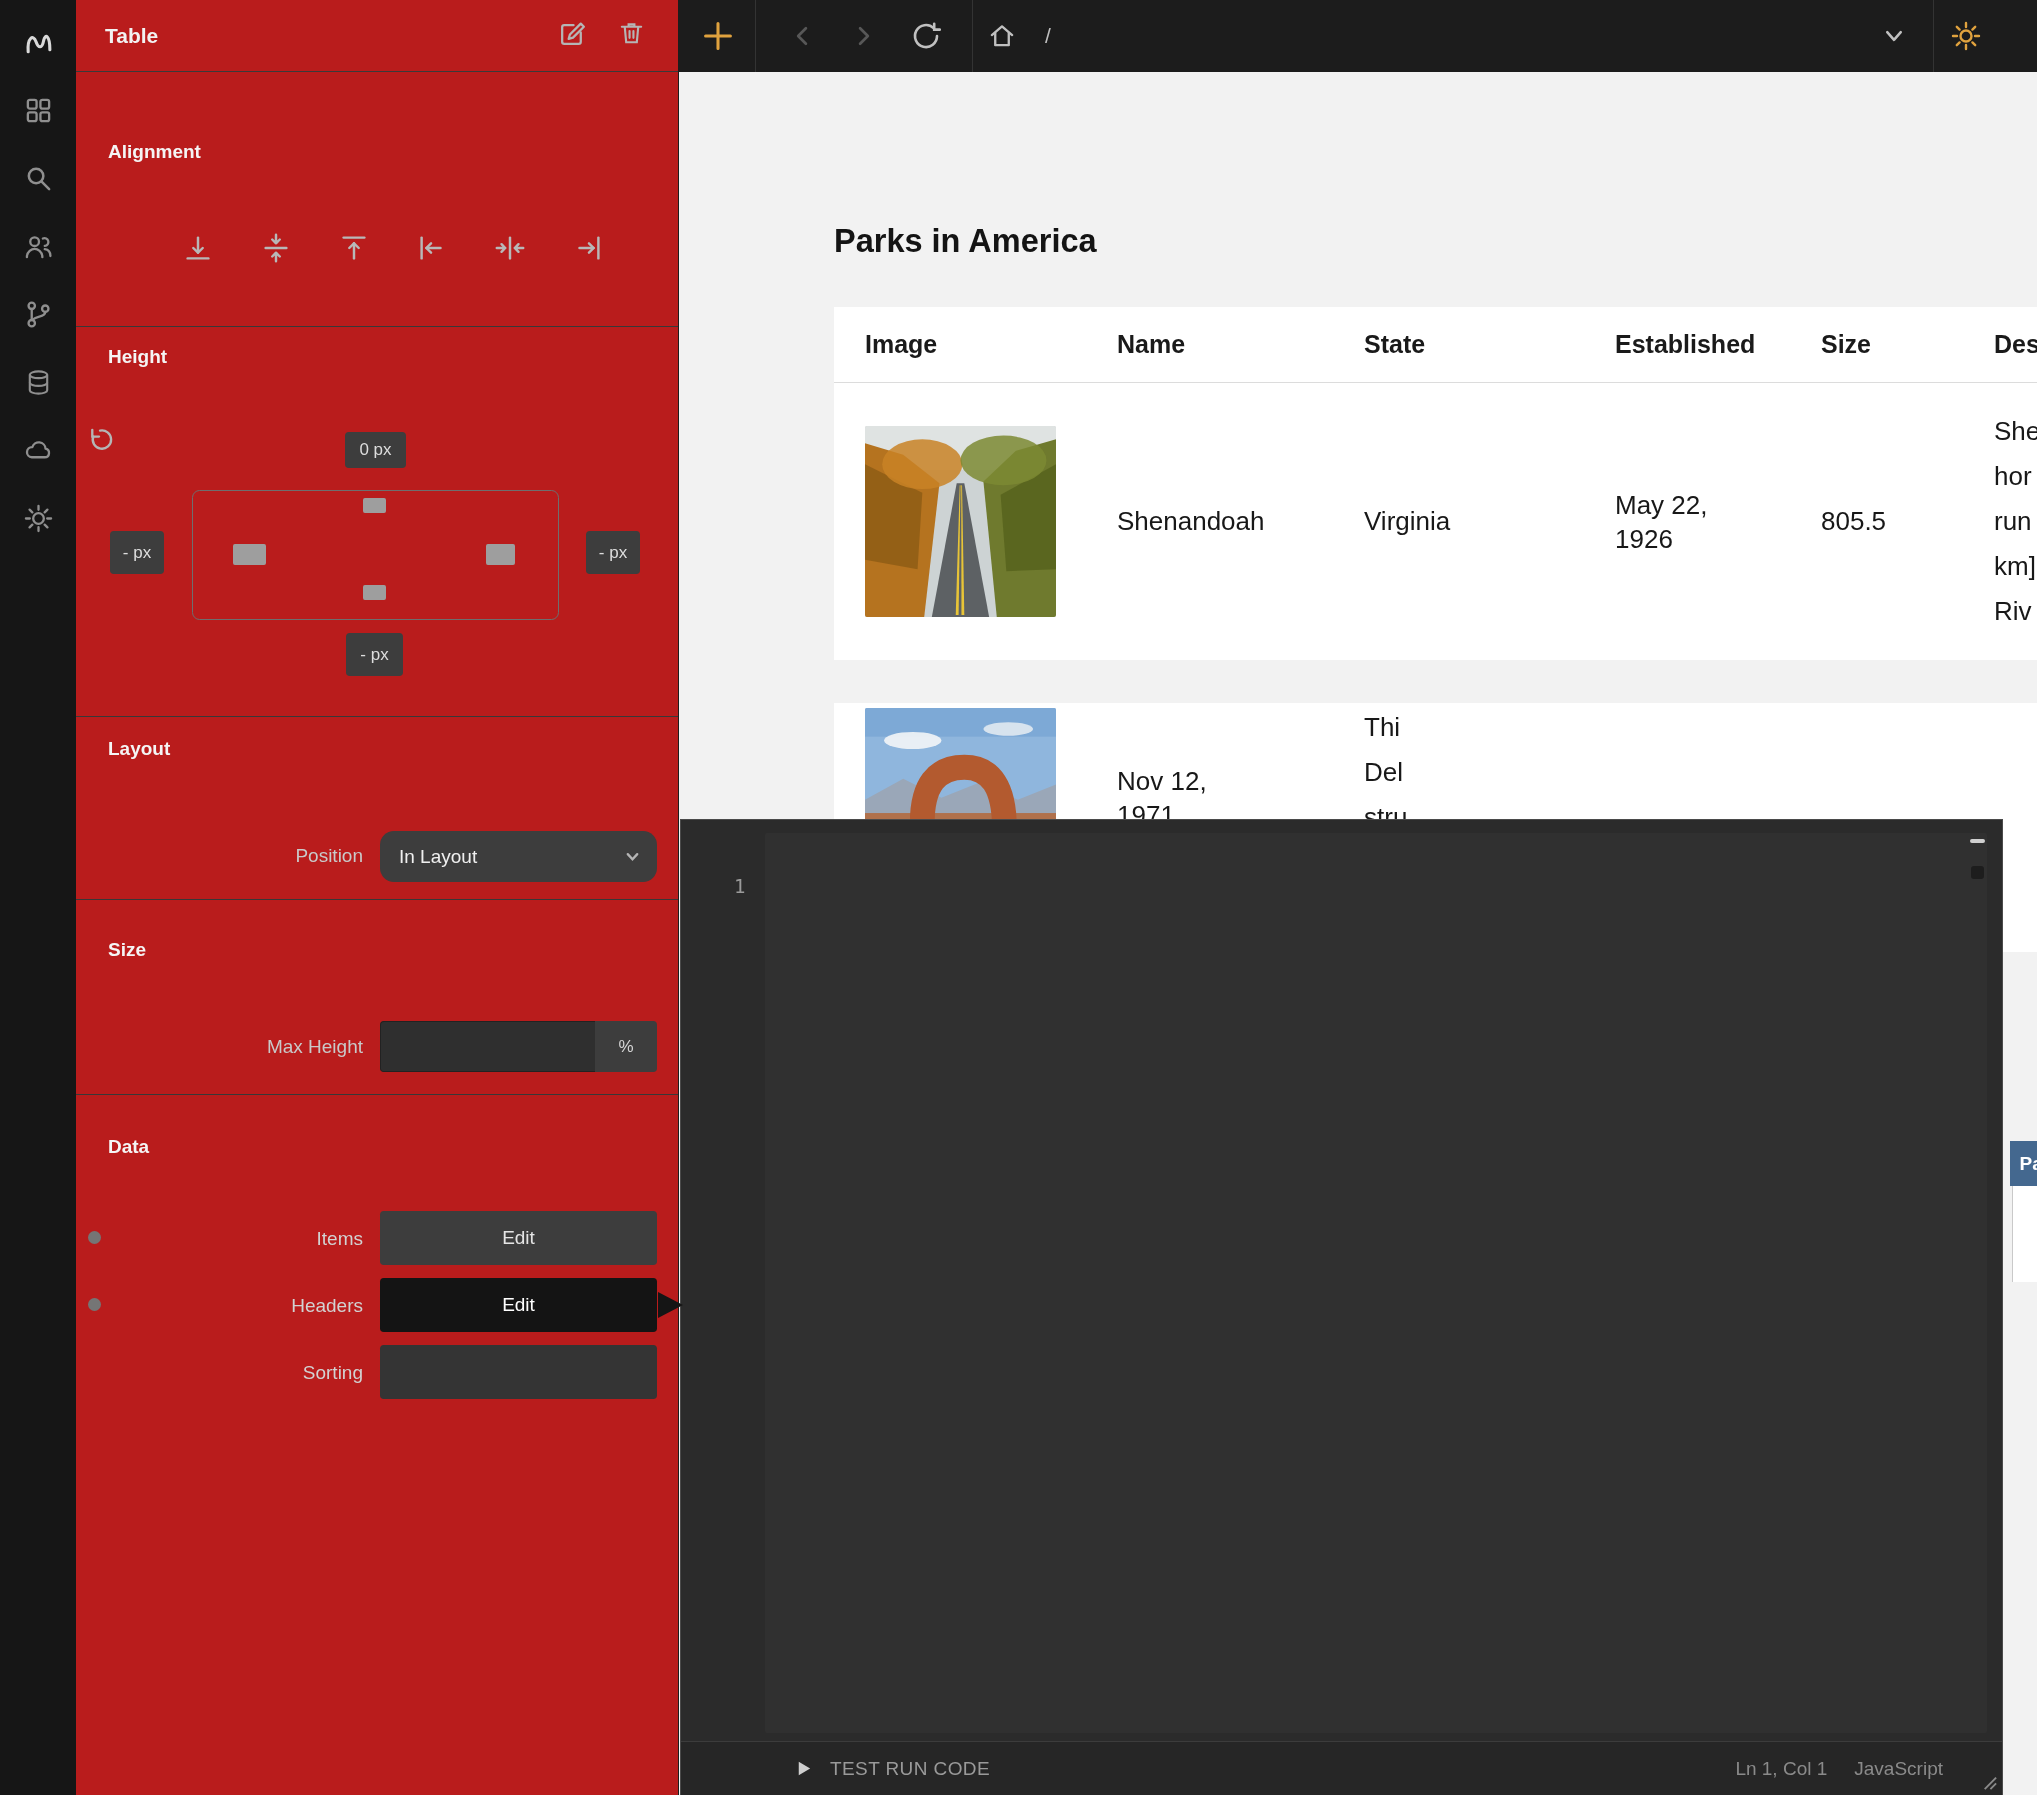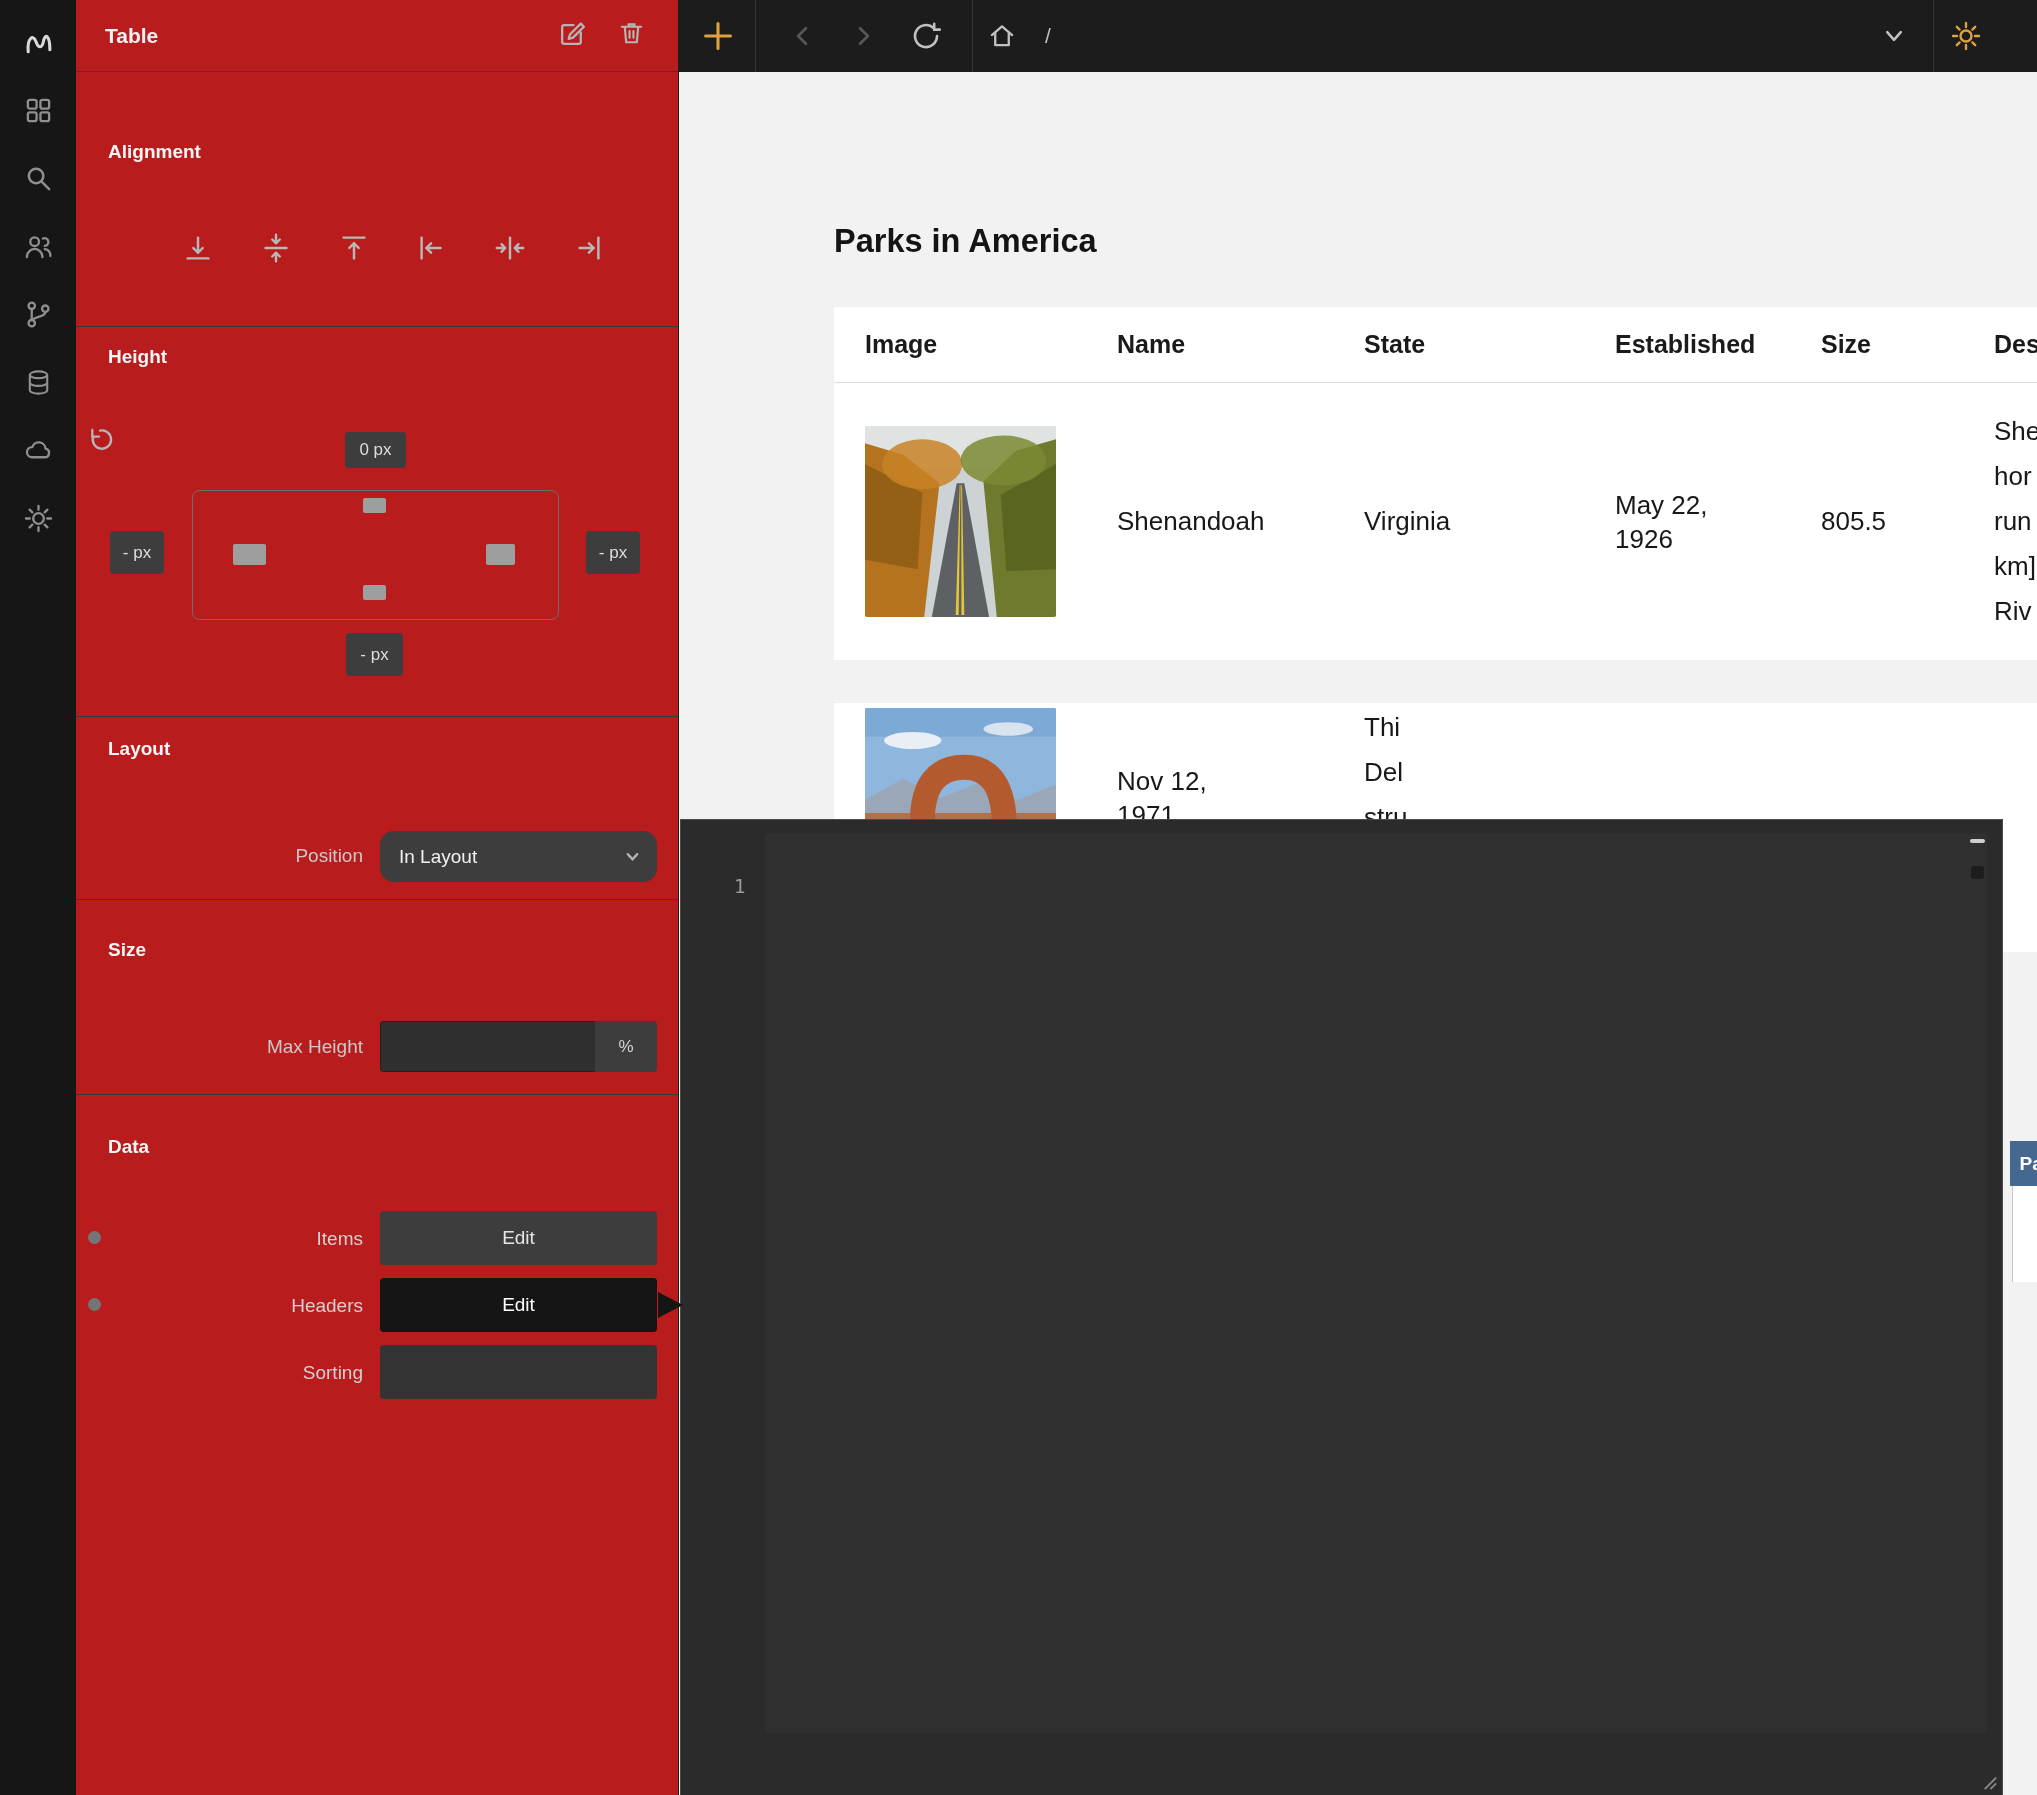--- a/index.html
+++ b/index.html
@@ -382,20 +382,31 @@
 
 <div class="callout"></div>
 
 <div class="modal">
   <div class="surface"></div>
   <div class="lineno">1</div>
   <div class="code-area"></div>
   <div class="sb-dash"></div>
   <div class="sb-thumb"></div>
 
+  <div class="modal-bar">
+    <span>
+      <svg viewBox="0 0 20 20" width="19" height="19" fill="#cfcfcf">
+          <polygon points="5,3 17,10 5,17"></polygon>
+        </svg>
+    </span>
+    <span class="run-label">TEST RUN CODE</span>
+    <span class="spacer"></span>
+    <span class="cursor-pos">Ln 1, Col 1</span>
+    <span class="lang">JavaScript</span>
+  </div>
 
   <span class="resize-h">
     <svg viewBox="0 0 20 20" width="19" height="19" fill="none" stroke="#8a8a8a" stroke-width="2">
       <path d="M6 18 L18 6 M12 18 L18 12"></path>
     </svg>
   </span>
 </div>
 
 
 </body></html>

